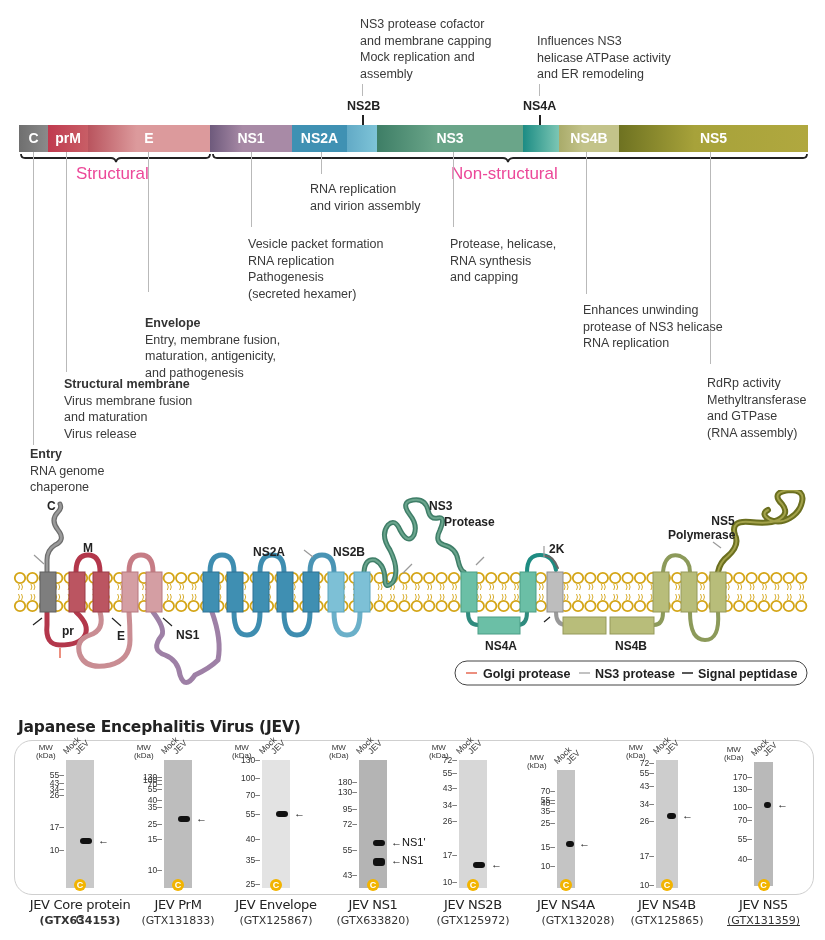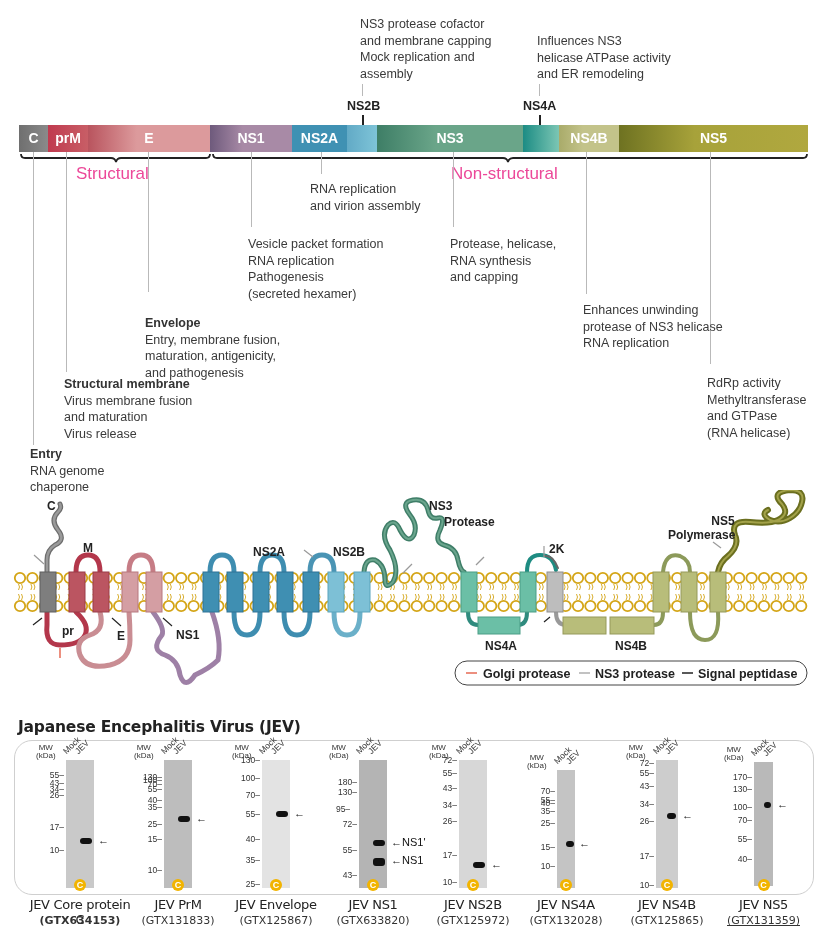--- a/index.html
+++ b/index.html
@@ -107,21 +107,21 @@
   <div class="note" style="left:64px;top:376px;">
     <b>Structural membrane</b>
     <div>Virus membrane fusion</div>
     <div>and maturation</div>
     <div>Virus release</div>
   </div>
   <div class="note" style="left:707px;top:375px;">
     <div>RdRp activity</div>
     <div>Methyltransferase</div>
     <div>and GTPase</div>
-    <div>(RNA helicase)</div>
+    <div>(RNA assembly)</div>
   </div>
   <div class="note" style="left:30px;top:446px;">
     <b>Entry</b>
     <div>RNA genome</div>
     <div>chaperone</div>
   </div>
 </div>
 
 <svg class="abs" id="membrane-svg" style="left:0;top:490px;" width="825" height="220">
   <g id="lipids">
@@ -494,21 +494,21 @@
     <div>
       <div class="abs" style="left: 329px; top: 744px; font-size: 8px; line-height: 8px; color: rgb(51, 51, 51); text-align: center;">
         <div>MW</div>
         <div>(kDa)</div>
       </div>
       <div class="abs" style="left: 361px; top: 746px; font-size: 8.5px; color: rgb(51, 51, 51); transform: rotate(-45deg); transform-origin: left bottom; white-space: nowrap;">Mock</div>
       <div class="abs" style="left: 373px; top: 746px; font-size: 8.5px; color: rgb(51, 51, 51); transform: rotate(-45deg); transform-origin: left bottom; white-space: nowrap;">JEV</div>
       <div class="abs" style="left: 359px; top: 760px; width: 28px; height: 128px; background: rgb(180, 180, 180);"></div>
       <div class="abs" style="left: 329px; top: 776.76px; width: 28px; text-align: right; font-size: 8.5px; line-height: 10px; color: rgb(51, 51, 51);">180–</div>
       <div class="abs" style="left: 329px; top: 787px; width: 28px; text-align: right; font-size: 8.5px; line-height: 10px; color: rgb(51, 51, 51);">130–</div>
-      <div class="abs" style="left: 329px; top: 803.64px; width: 28px; text-align: center; font-size: 8.5px; line-height: 10px; color: rgb(51, 51, 51);">95–</div>
+      <div class="abs" style="left: 329px; top: 803.64px; width: 28px; text-align: right; font-size: 8.5px; line-height: 10px; color: rgb(51, 51, 51);">95–</div>
       <div class="abs" style="left: 329px; top: 819px; width: 28px; text-align: right; font-size: 8.5px; line-height: 10px; color: rgb(51, 51, 51);">72–</div>
       <div class="abs" style="left: 329px; top: 844.6px; width: 28px; text-align: right; font-size: 8.5px; line-height: 10px; color: rgb(51, 51, 51);">55–</div>
       <div class="abs" style="left: 329px; top: 870.2px; width: 28px; text-align: right; font-size: 8.5px; line-height: 10px; color: rgb(51, 51, 51);">43–</div>
       <div class="abs" style="left: 373px; top: 840.2px; width: 11.76px; height: 6px; background: rgb(17, 17, 17); border-radius: 3px;"></div>
       <div class="abs" style="left: 391px; top: 836.2px; font-size: 11px; line-height: 12px; color: rgb(17, 17, 17); white-space: nowrap;">←NS1'</div>
       <div class="abs" style="left: 373px; top: 858.12px; width: 11.76px; height: 8px; background: rgb(17, 17, 17); border-radius: 3px;"></div>
       <div class="abs" style="left: 391px; top: 854.12px; font-size: 11px; line-height: 12px; color: rgb(17, 17, 17); white-space: nowrap;">←NS1</div>
       <div class="abs" style="left: 367px; top: 879px; width: 12px; height: 12px; border-radius: 50%; background: rgb(242, 180, 0); color: rgb(255, 255, 255); font-size: 9px; font-weight: bold; line-height: 12px; text-align: center;">C</div>
       <div class="blot-name" style="left: 318px;">JEV NS1</div>
       <div class="blot-cat" style="left: 318px;">(GTX633820)</div>
@@ -546,21 +546,21 @@
       <div class="abs" style="left: 527px; top: 794.5px; width: 28px; text-align: right; font-size: 8.5px; line-height: 10px; color: rgb(51, 51, 51);">55–</div>
       <div class="abs" style="left: 527px; top: 798.04px; width: 28px; text-align: right; font-size: 8.5px; line-height: 10px; color: rgb(51, 51, 51);">40–</div>
       <div class="abs" style="left: 527px; top: 806.3px; width: 28px; text-align: right; font-size: 8.5px; line-height: 10px; color: rgb(51, 51, 51);">35–</div>
       <div class="abs" style="left: 527px; top: 818.1px; width: 28px; text-align: right; font-size: 8.5px; line-height: 10px; color: rgb(51, 51, 51);">25–</div>
       <div class="abs" style="left: 527px; top: 841.7px; width: 28px; text-align: right; font-size: 8.5px; line-height: 10px; color: rgb(51, 51, 51);">15–</div>
       <div class="abs" style="left: 527px; top: 860.58px; width: 28px; text-align: right; font-size: 8.5px; line-height: 10px; color: rgb(51, 51, 51);">10–</div>
       <div class="abs" style="left: 566px; top: 841.34px; width: 7.56px; height: 6px; background: rgb(17, 17, 17); border-radius: 3px;"></div>
       <div class="abs" style="left: 579px; top: 837.34px; font-size: 11px; line-height: 12px; color: rgb(17, 17, 17); white-space: nowrap;">←</div>
       <div class="abs" style="left: 560px; top: 879px; width: 12px; height: 12px; border-radius: 50%; background: rgb(242, 180, 0); color: rgb(255, 255, 255); font-size: 9px; font-weight: bold; line-height: 12px; text-align: center;">C</div>
       <div class="blot-name" style="left: 511px;">JEV NS4A</div>
-      <div class="blot-cat" style="left: 511px;">(GTX132028)</div>
+      <div class="blot-cat" style="left: 523px;">(GTX132028)</div>
     </div>
     <div>
       <div class="abs" style="left: 626px; top: 744px; font-size: 8px; line-height: 8px; color: rgb(51, 51, 51); text-align: center;">
         <div>MW</div>
         <div>(kDa)</div>
       </div>
       <div class="abs" style="left: 658px; top: 746px; font-size: 8.5px; color: rgb(51, 51, 51); transform: rotate(-45deg); transform-origin: left bottom; white-space: nowrap;">Mock</div>
       <div class="abs" style="left: 670px; top: 746px; font-size: 8.5px; color: rgb(51, 51, 51); transform: rotate(-45deg); transform-origin: left bottom; white-space: nowrap;">JEV</div>
       <div class="abs" style="left: 656px; top: 760px; width: 22px; height: 128px; background: rgb(205, 205, 205);"></div>
       <div class="abs" style="left: 626px; top: 757.56px; width: 28px; text-align: right; font-size: 8.5px; line-height: 10px; color: rgb(51, 51, 51);">72–</div>

